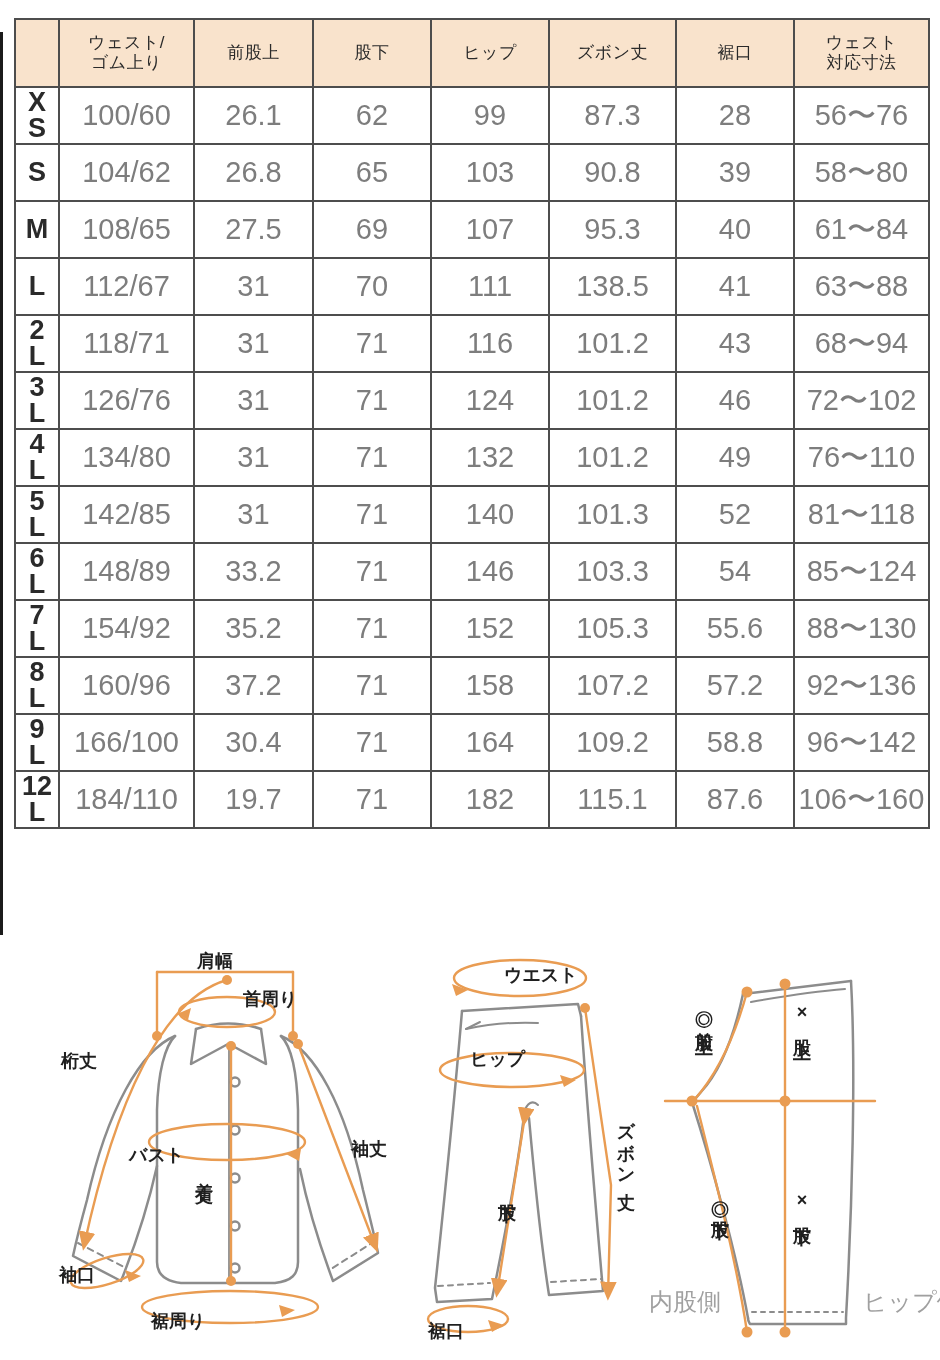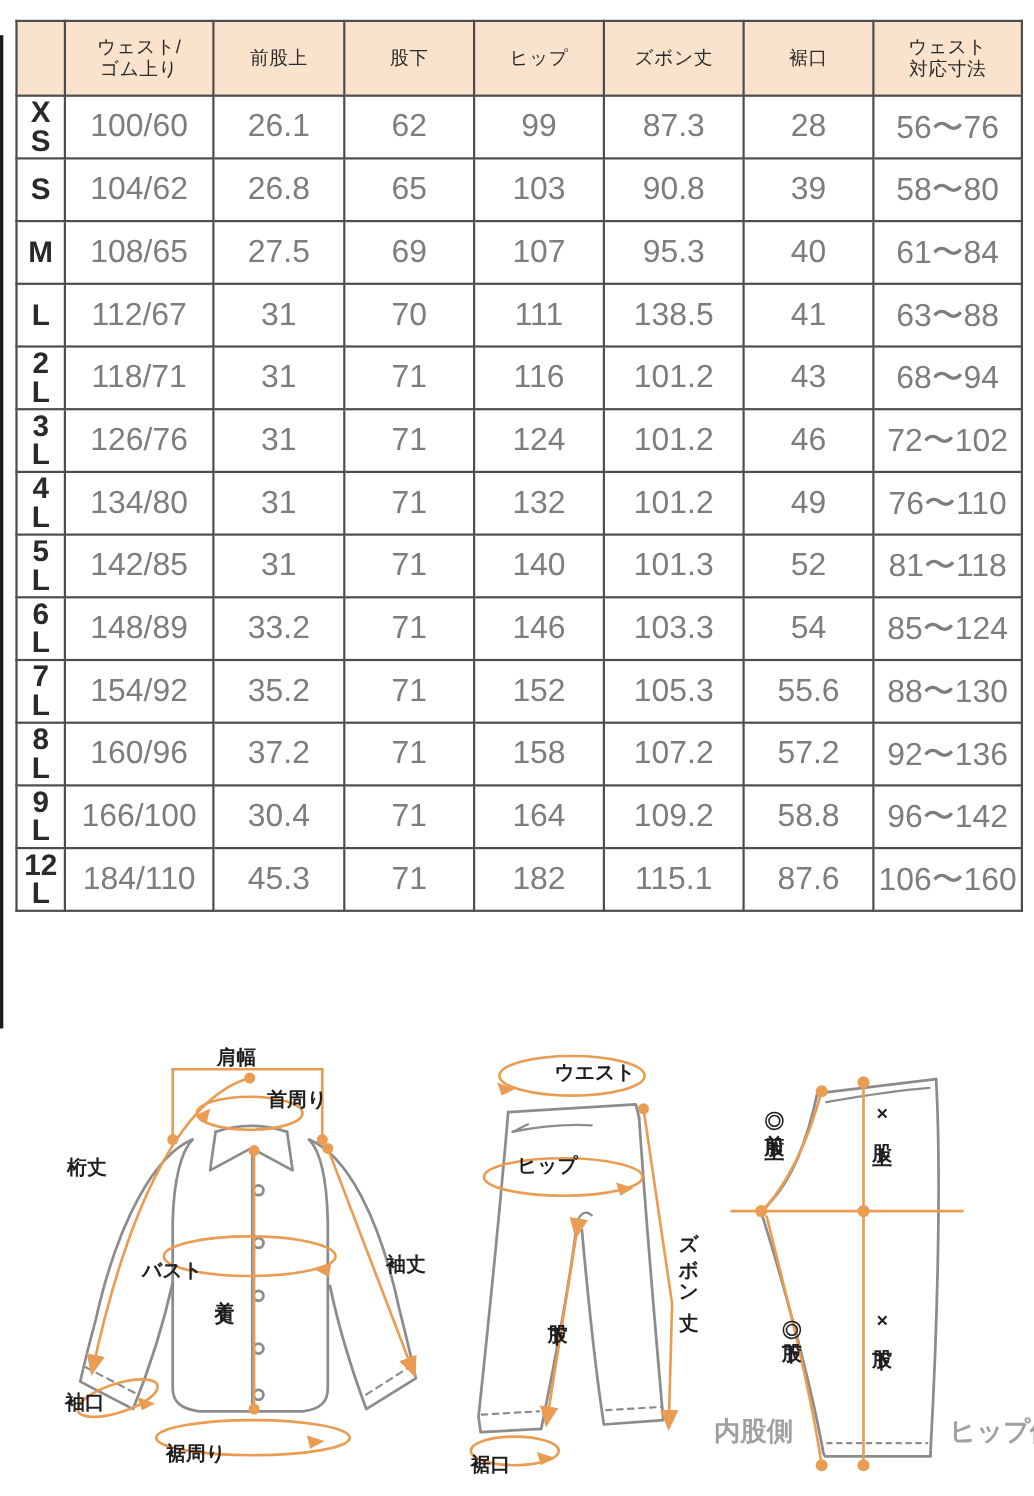--- a/index.html
+++ b/index.html
@@ -18,21 +18,21 @@
   table.size-table tbody td{color:#7d7d7d;font-size:29px;font-weight:500;height:55px;}
   table.size-table tbody th.size-cell{color:#2a2a2a;font-size:27px;font-weight:600;
         white-space:pre-line;line-height:0.95;background:#fff;}
 
   
   .diagram{position:absolute;}
   .diagram svg{position:absolute;left:0;top:0;}
   .dlabel{position:absolute;color:#1f1f1f;font-size:18px;font-weight:700;white-space:nowrap;
         line-height:1;}
   .vlabel{writing-mode:vertical-rl;text-orientation:upright;letter-spacing:3px;}
-  .glabel{color:#a0a0a0;font-size:24px;font-weight:700;}
+  .glabel{color:#a0a0a0;font-size:24px;font-weight:400;}
 
   .footnote{position:absolute;left:72px;top:1318px;color:#1d1d1d;font-size:27px;
         font-weight:600;letter-spacing:1px;}
 </style>
 </head>
 <body>
 
 <div class="page">
 
   <div class="left-edge"></div>
@@ -189,21 +189,21 @@
           <td>71</td>
           <td>164</td>
           <td>109.2</td>
           <td>58.8</td>
           <td>96〜142</td>
     </tr>
         <tr>
       <th class="size-cell">12
 L</th>
       <td>184/110</td>
-          <td>45.3</td>
+          <td>19.7</td>
           <td>71</td>
           <td>182</td>
           <td>115.1</td>
           <td>87.6</td>
           <td>106〜160</td>
     </tr>
       </tbody>
   </table>
 
   <div class="diagram" style="left:45px;top:950px;width:370px;height:385px;">

